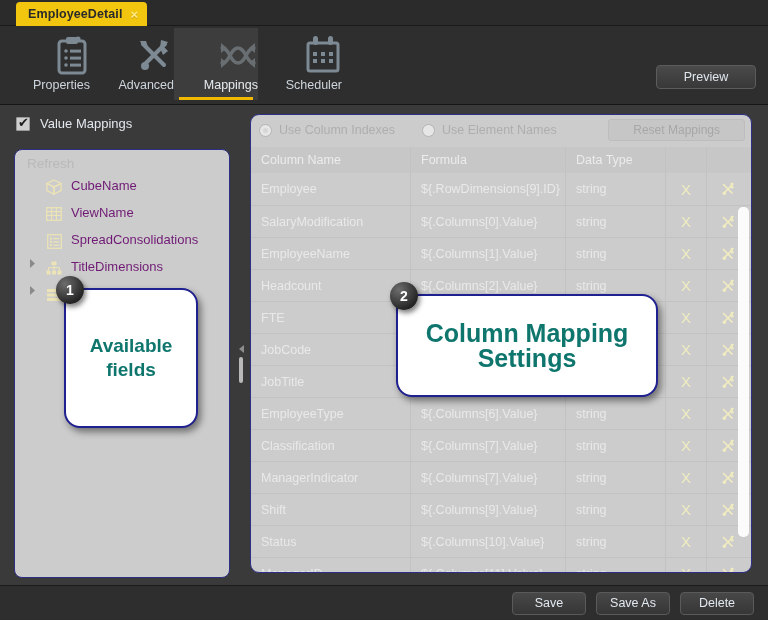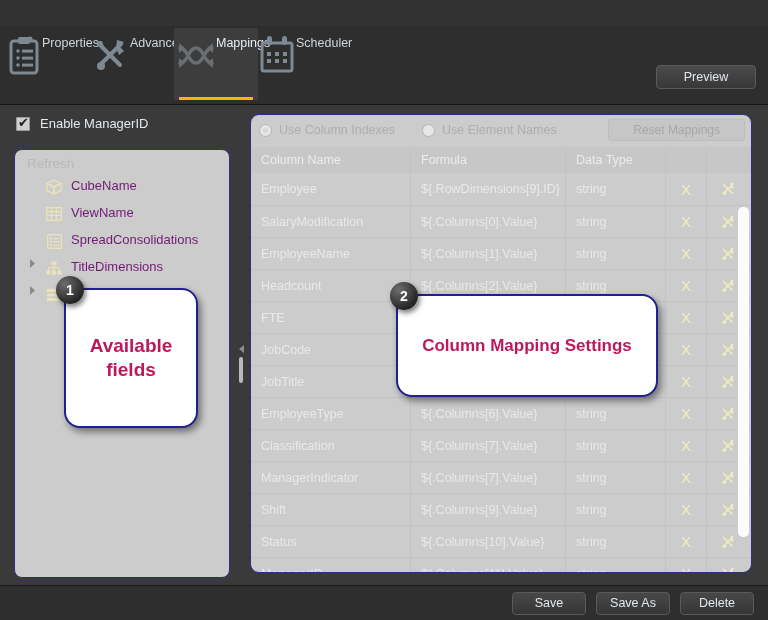--- a/index.html
+++ b/index.html
@@ -33,21 +33,21 @@
 
   
   .ribbon {
     position:absolute; left:0; top:26px; width:768px; height:79px;
     background:#2e2e2e;
     border-bottom:1px solid #151515;
   }
   .ribbon-inner { display:flex; align-items:flex-start; padding-left:6px; padding-top:2px; height:100%; }
   .ribbon-btn {
     width:84px; height:72px;
-    display:flex; flex-direction:row; align-items:flex-start; justify-content:flex-start;
+    display:flex; flex-direction:column; align-items:flex-end; justify-content:flex-start;
     padding-top:6px;
     color:#cfd6dd; font-size:12.5px;
     position:relative;
     cursor:pointer;
   }
   .ribbon-btn .glyph { height:42px; display:flex; align-items:center; justify-content:center; }
   .ribbon-btn .rlabel { margin-top:2px; color:#ced5dc; }
   .ribbon-btn.active { background:#3d3d3d; }
   .ribbon-btn.active .rlabel { color:#e7ecf1; }
   .ribbon-btn.active::after {
@@ -205,42 +205,48 @@
   }
 
   
   .callout {
     position:absolute;
     background:#ffffff;
     border:2px solid #202090;
     border-radius:16px;
     display:flex; align-items:center; justify-content:center;
     text-align:center;
-    color:#be185d; font-weight:bold;
+    color:#0f766e; font-weight:bold;
     box-shadow:3px 4px 7px rgba(0,0,0,.45);
     padding:6px 10px;
   }
   #callout1 { left:64px; top:288px; width:134px; height:140px; font-size:19px; line-height:24px; }
-  #callout2 { left:396px; top:294px; width:262px; height:103px; font-size:17px; line-height:25px;padding-left:10px; }
+  #callout2 { left:396px; top:294px; width:262px; height:103px; font-size:25px; line-height:25px;padding-left:10px; }
   .badge {
     position:absolute;
     width:28px; height:28px; border-radius:50%;
     background:radial-gradient(circle at 32% 28%, #6d6d6d, #242424 72%);
     color:#fff; font-size:14px; font-weight:bold;
     display:flex; align-items:center; justify-content:center;
     box-shadow:2px 3px 5px rgba(0,0,0,.5);
   }
   #badge1 { left:56px; top:276px; }
   #badge2 { left:390px; top:282px; }
 </style>
 </head>
 <body>
 
 <div id="app">
 
+  <div class="tabstrip">
+    <div class="doc-tab">
+      <span>EmployeeDetail</span>
+      <span class="tab-close">×</span>
+    </div>
+  </div>
 
   <div class="ribbon">
     <div class="ribbon-inner">
 
       <div class="ribbon-btn">
         <span class="glyph">
           <svg width="36" height="40" viewBox="0 0 36 40">
             <rect x="5" y="6" width="26" height="32" rx="3" fill="none" stroke="#7d8a93" stroke-width="3"></rect>
             <rect x="12" y="2" width="12" height="7" rx="2" fill="#7d8a93"></rect>
             <circle cx="24" cy="4" r="2.6" fill="#7d8a93"></circle>
@@ -311,21 +317,21 @@
 
     <div class="preview-btn">
       <span>Preview</span>
     </div>
   </div>
 
   <div class="body-area">
 
     <div class="enable-row">
       <span class="chk"></span>
-      <span>Enable ManagerID</span>
+      <span>Value Mappings</span>
     </div>
 
     <div class="left-panel">
       <div class="panel-title">Refresh</div>
       <div class="tree">
 
         <div class="tree-item">
           <span class="tw"></span>
           <span class="ticon">
             <svg width="16" height="16" viewBox="0 0 16 16">

